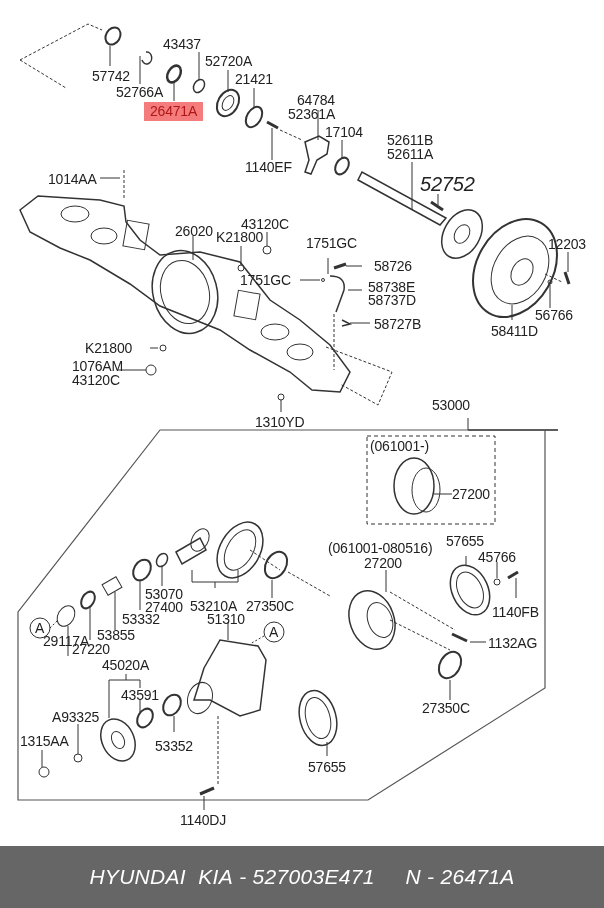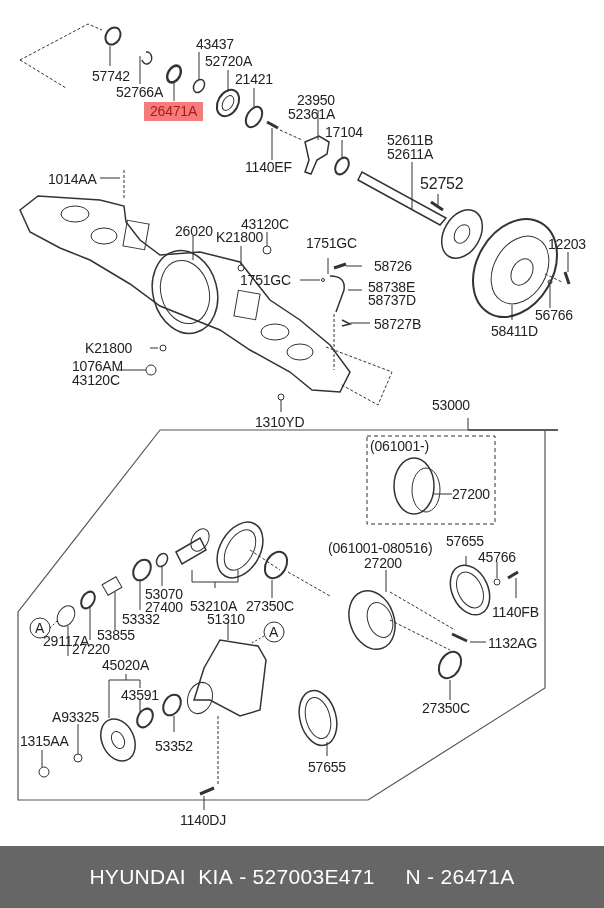--- a/index.html
+++ b/index.html
@@ -1,22 +1,22 @@
 <!DOCTYPE html>
 <html><head>
 <meta charset="utf-8">
 <style>
   html,body{margin:0;padding:0;background:#ffffff;}
   body{width:604px;height:908px;position:relative;overflow:hidden;font-family:"Liberation Sans",sans-serif;}
   #diagram{position:absolute;left:0;top:0;width:604px;height:846px;}
   .lbl{position:absolute;font-size:14px;color:#222;line-height:15px;white-space:nowrap;letter-spacing:-0.2px;}
-  .lbl.big{font-size:16px;line-height:18px;}
+  .lbl.big{font-size:20px;line-height:18px;font-style:italic;}
   .hl{background:#f47c7c;color:#b01818;padding:2px 6px;}
   #footer{position:absolute;left:0;top:846px;width:604px;height:62px;background:#666666;color:#ffffff;
-          font-size:21px;display:flex;align-items:center;justify-content:center;letter-spacing:0.3px;}
+          font-size:21px;display:flex;align-items:center;justify-content:center;letter-spacing:0.3px;font-style:italic;}
   #footer span{white-space:pre;}
   svg{position:absolute;left:0;top:0;}
 </style>
 </head>
 <body>
 
 <div id="diagram">
   <svg width="604" height="846" viewBox="0 0 604 846">
     <g fill="none" stroke="#333" stroke-width="1">
 
@@ -180,25 +180,25 @@
       <circle cx="78" cy="758" r="4"></circle>
       <line x1="78" y1="724" x2="78" y2="754"></line>
       <circle cx="44" cy="772" r="5"></circle>
       <line x1="42" y1="750" x2="42" y2="767"></line>
     </g>
   </svg>
 
   <div class="lbl" style="left:92px;top:69px">57742</div>
   <div class="lbl" style="left:116px;top:85px">52766A</div>
   <div class="lbl hl" style="left:144px;top:102px">26471A</div>
-  <div class="lbl" style="left:196px;top:37px">43437</div>
+  <div class="lbl" style="left:163px;top:37px">43437</div>
   <div class="lbl" style="left:205px;top:54px">52720A</div>
   <div class="lbl" style="left:235px;top:72px">21421</div>
   <div class="lbl" style="left:245px;top:160px">1140EF</div>
-  <div class="lbl" style="left:297px;top:93px">23950</div>
+  <div class="lbl" style="left:297px;top:93px">64784</div>
   <div class="lbl" style="left:288px;top:107px">52361A</div>
   <div class="lbl" style="left:325px;top:125px">17104</div>
   <div class="lbl" style="left:387px;top:133px">52611B</div>
   <div class="lbl" style="left:387px;top:147px">52611A</div>
   <div class="lbl big" style="left:420px;top:175px">52752</div>
   <div class="lbl" style="left:48px;top:172px">1014AA</div>
   <div class="lbl" style="left:175px;top:224px">26020</div>
   <div class="lbl" style="left:216px;top:230px">K21800</div>
   <div class="lbl" style="left:241px;top:217px">43120C</div>
   <div class="lbl" style="left:240px;top:273px">1751GC</div>

